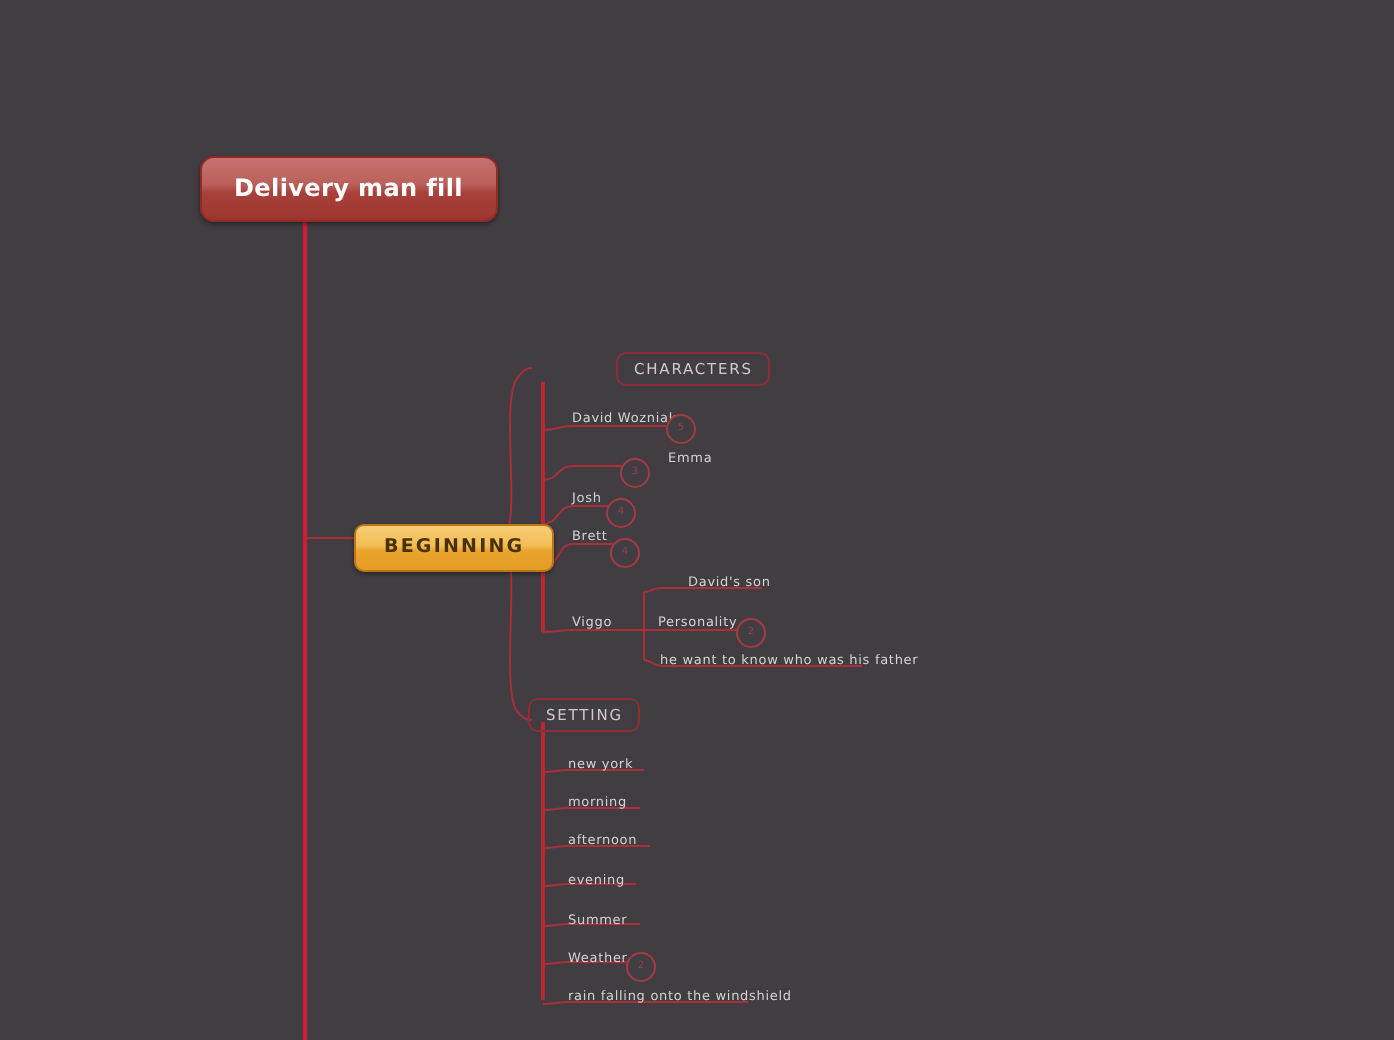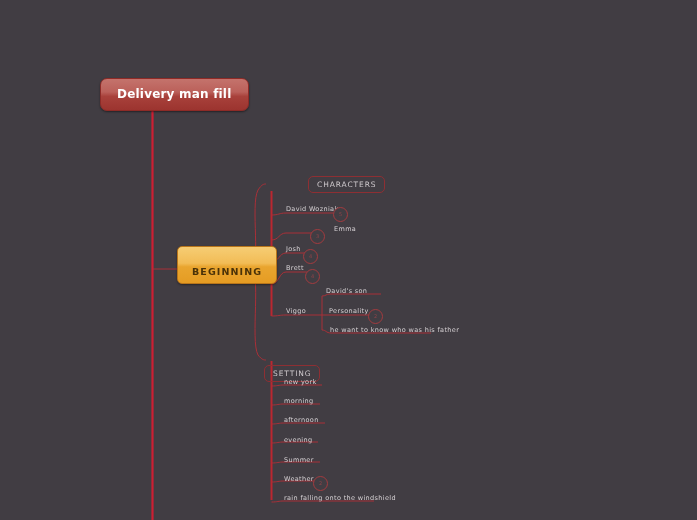--- a/index.html
+++ b/index.html
@@ -23,22 +23,22 @@
     background:linear-gradient(to bottom,#c4736c 0%,#bb605a 42%,#a8413b 56%,#9c342f 100%);
     border:1px solid #8e2b27;
     box-shadow:0 1px 2px rgba(0,0,0,.45);
     color:#ffffff;
     font-size:12px;
     font-weight:bold;
     letter-spacing:.2px;
   }
 
   .begin-node{
-    left:177px;top:246px;
-    padding:19px 14px 6px 14px;
+    left:177px;top:262px;
+    padding:5px 14px 6px 14px;
     border-radius:5px;
     background:linear-gradient(to bottom,#f6cd74 0%,#f2bc56 45%,#e9a52f 55%,#e59c23 100%);
     border:1px solid #b8751a;
     box-shadow:0 1px 2px rgba(0,0,0,.4);
     color:#4a3208;
     font-size:9.5px;
     font-weight:bold;
     letter-spacing:1.1px;
     text-align:center;
   }
@@ -47,21 +47,21 @@
     padding:3px 8px 3px 8px;
     border-radius:5px;
     border:1px solid #8e2f33;
     background:transparent;
     color:#cfc9cd;
     font-size:7.5px;
     font-weight:normal;
     letter-spacing:.9px;
   }
   .cat-characters{left:264px;top:176px;margin-left:44px;}
-  .cat-setting{left:264px;top:365px;}
+  .cat-setting{left:264px;top:349px;}
 
   .leaf{
     color:#d6d1d4;
     font-size:6.5px;
     letter-spacing:.35px;
     line-height:1;
   }
 
   .badge{
     position:absolute;
@@ -165,21 +165,21 @@
     <span>Brett</span>
   </div>
   <div class="badge" style="left:305px;top:269px;">
     <span>4</span>
   </div>
 
   <div class="node leaf" style="left:286px;top:308px;">
     <span>Viggo</span>
   </div>
 
-  <div class="node leaf" style="left:326px;top:288px;text-align:right;">
+  <div class="node leaf" style="left:344px;top:288px;text-align:right;">
     <span>David's son</span>
   </div>
   <div class="node leaf" style="left:329px;top:308px;">
     <span>Personality</span>
   </div>
   <div class="badge" style="left:368px;top:309px;">
     <span>2</span>
   </div>
   <div class="node leaf" style="left:330px;top:327px;">
     <span>he want to know who was his father</span>

